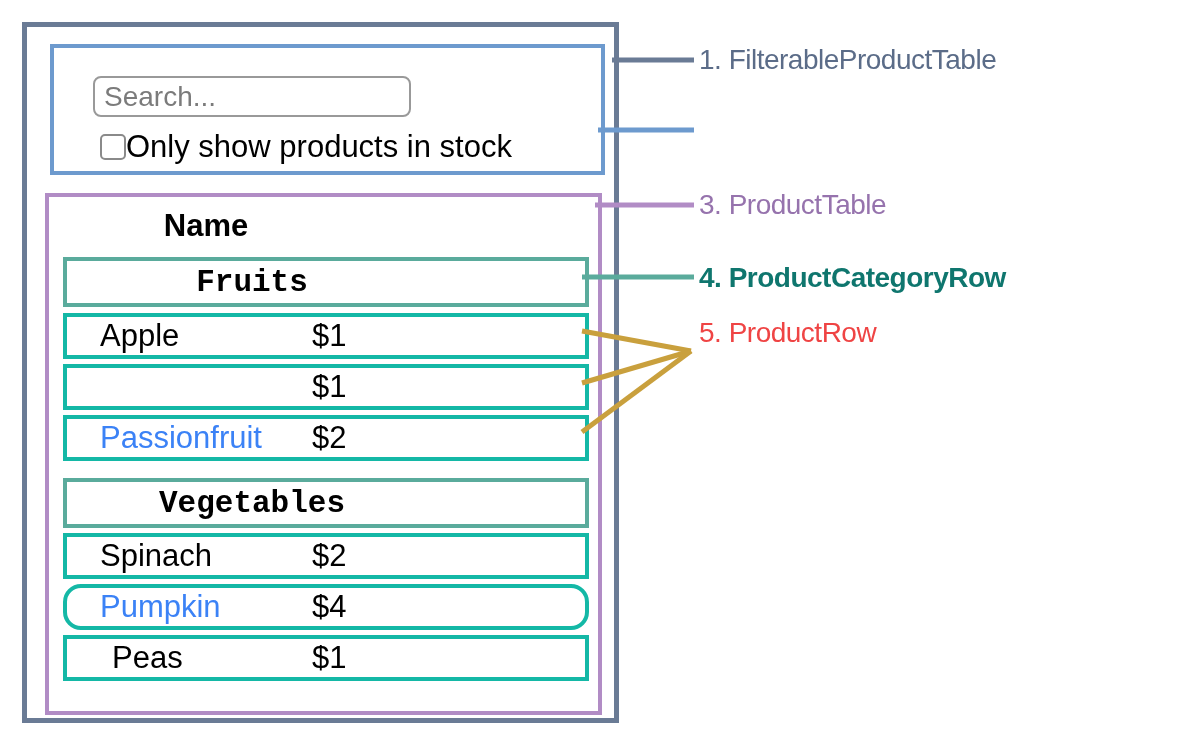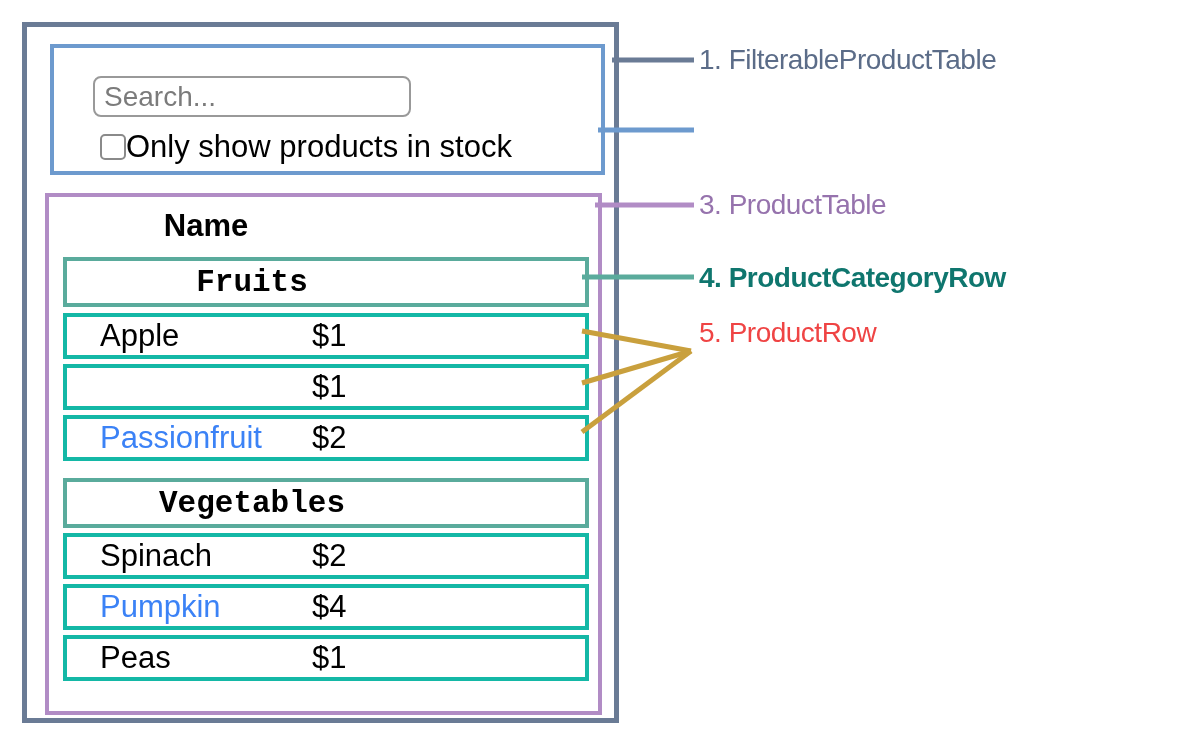--- a/index.html
+++ b/index.html
@@ -54,22 +54,22 @@
   .pname { margin-left: 33px; font-size: 31px; color: #000; white-space: nowrap; }
   .pname.oos { color: #3b82f6; }
   .pprice { position: absolute; left: 245px; font-size: 31px; color: #000; }
 
   .r-fruits   { top: 60px;  }
   .r-apple    { top: 116px; }
   .r-dragon   { top: 167px; }
   .r-passion  { top: 218px; }
   .r-veg      { top: 281px; }
   .r-spinach  { top: 336px; }
-  .r-pumpkin  { top: 387px; }
-  .r-peas     { top: 438px; }
+  .r-pumpkin  { top: 387px; border-radius: 18px; }
+  .r-peas     { top: 438px; padding-left: 12px; }
 
   
   .hier-label {
     position: absolute; left: 699px; height: 46px; line-height: 46px;
     font-size: 28px; font-weight: 400; white-space: nowrap; letter-spacing: -0.5px;
   }
   .hl-1 { top: 37px;  color: #5b6c88; }
   .hl-2 { top: 107px; color: #5583c1; }
   .hl-3 { top: 182px; color: #9673ad; }
   .hl-4 { top: 255px; color: #0f766e; font-weight: bold; }

